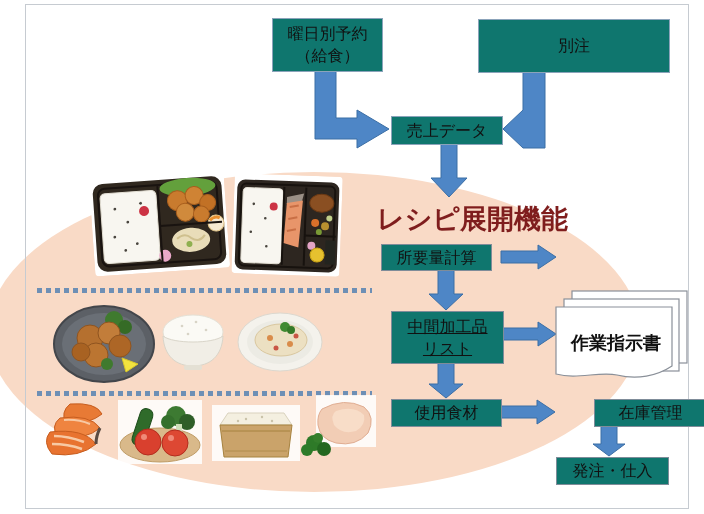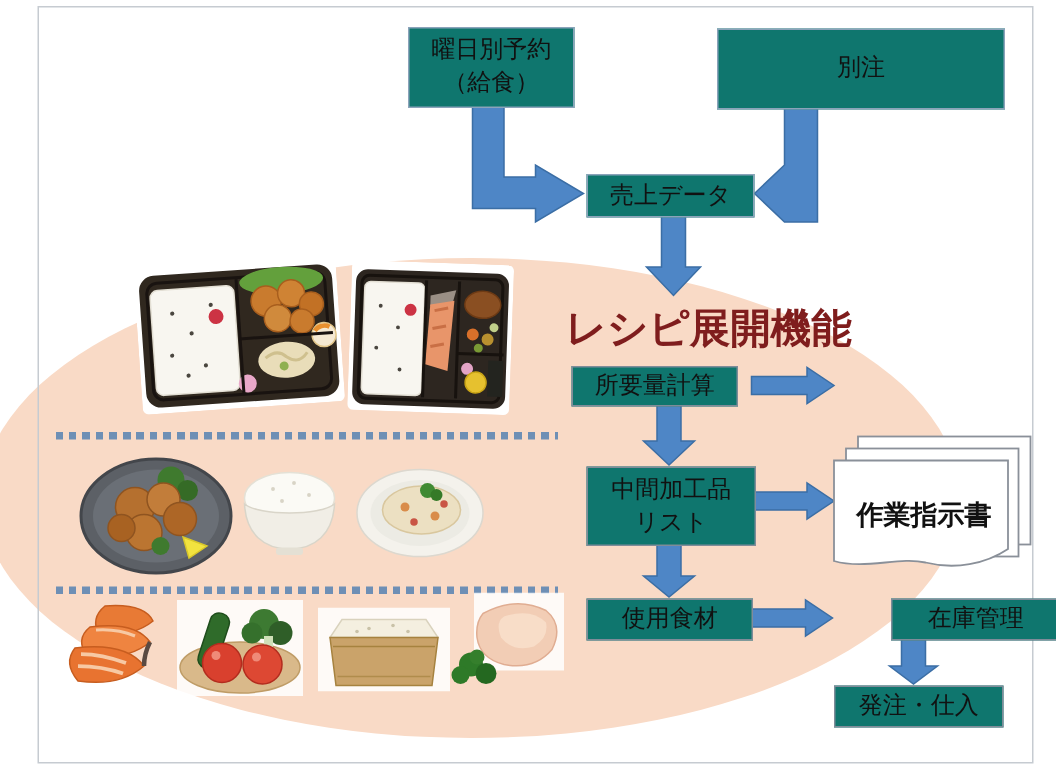--- a/index.html
+++ b/index.html
@@ -211,21 +211,21 @@
     <span>売上データ</span>
   </div>
 
   <div id="title" class="abs" style="left: 377px; top: 201px; color: #7f1d1d;">レシピ展開機能</div>
 
   <div class="abs fbox" style="left:381px;top:244px;width:109px;height:25px;">
     <span>所要量計算</span>
   </div>
 
 
-  <div class="abs fbox" style="left:391px;top:311px;width:111px;height:51px;">
+  <div class="abs fbox" style="left:391px;top:311px;width:111px;height:51px;text-decoration:underline;">
     <span>中間加工品</span>
     <span>リスト</span>
   </div>
 
   <div id="docstack" class="abs" style="left:555px;top:290px;">
     <svg width="136" height="96" viewBox="0 0 136 96">
       <g fill="#ffffff" stroke="#8a9099" stroke-width="1.2">
         <rect x="17" y="1" width="115" height="72"></rect>
         <rect x="9" y="9" width="115" height="72"></rect>
         <path d="M1,17 L117,17 L117,76 C102,86 82,90 62,85 C44,81 22,90 1,84 Z"></path>

